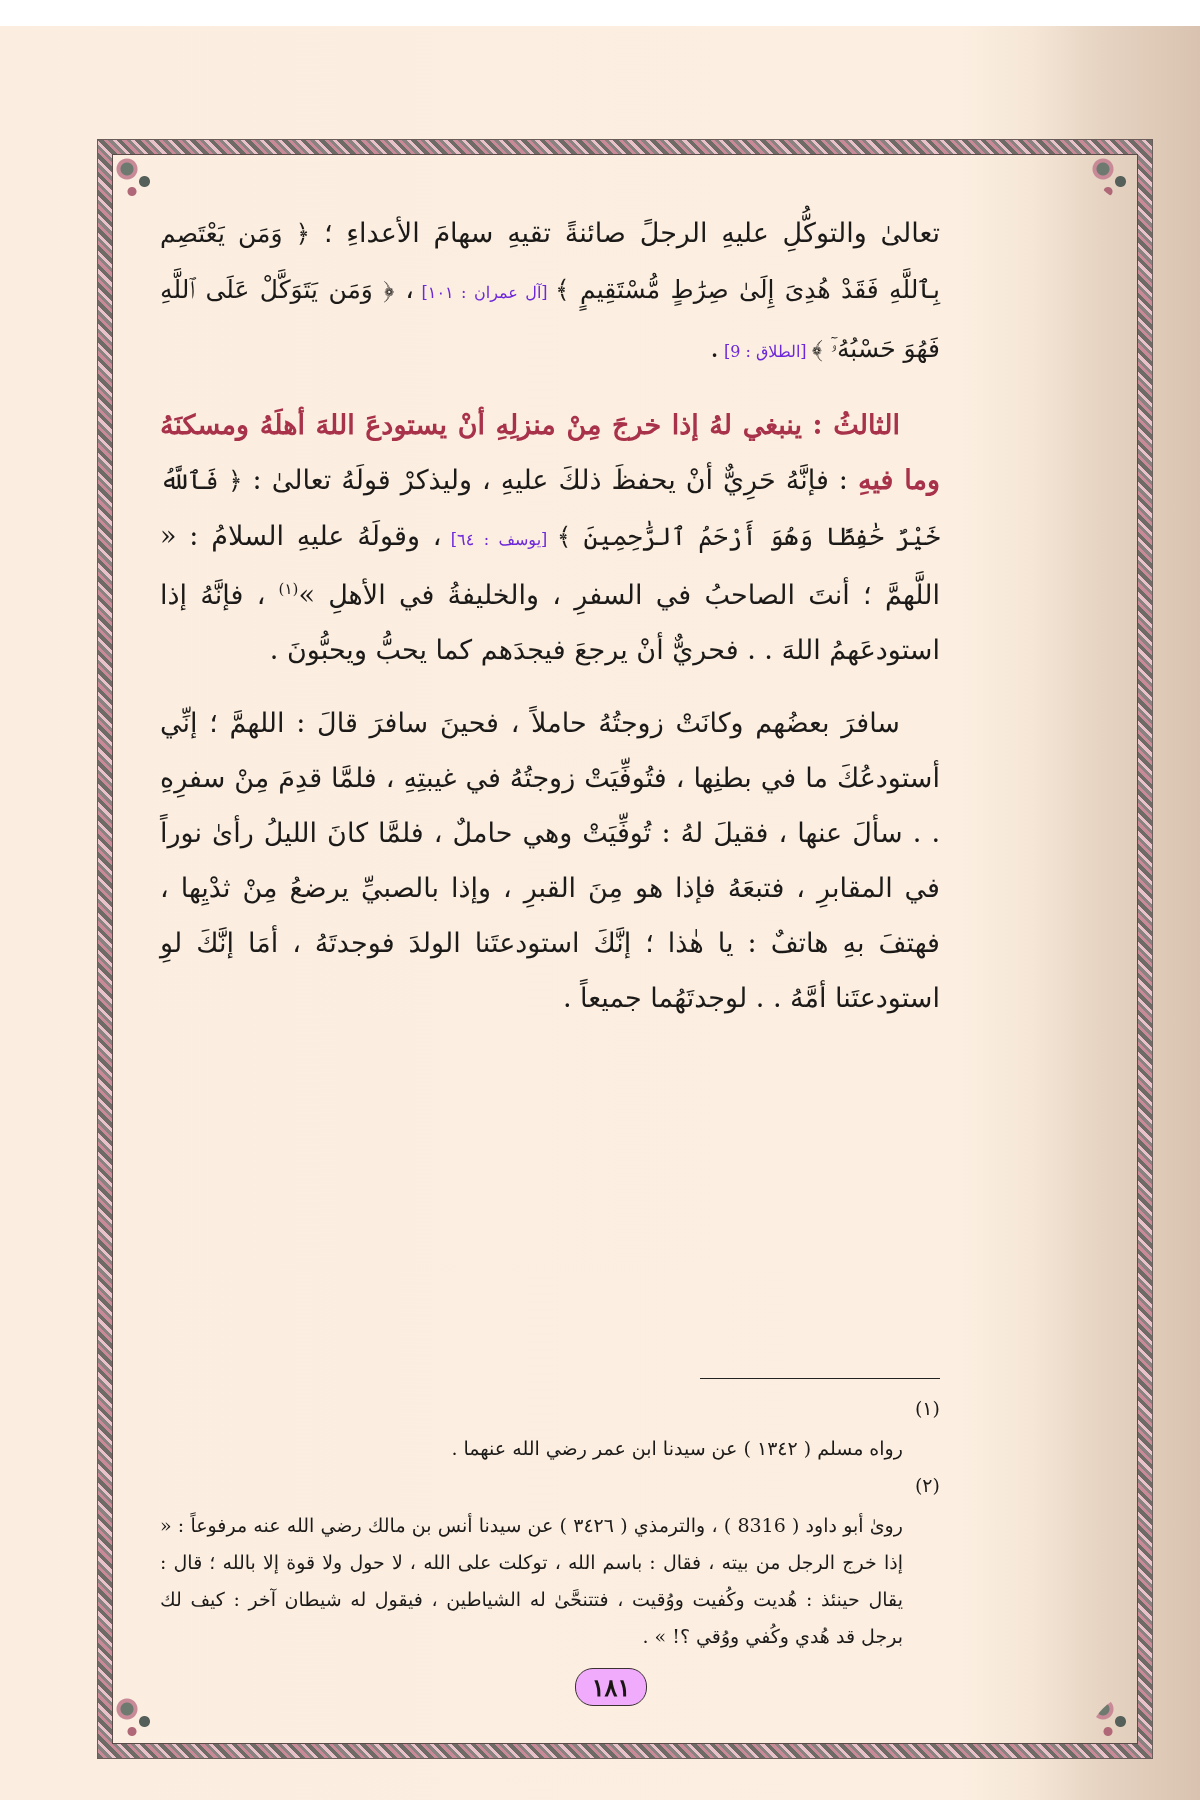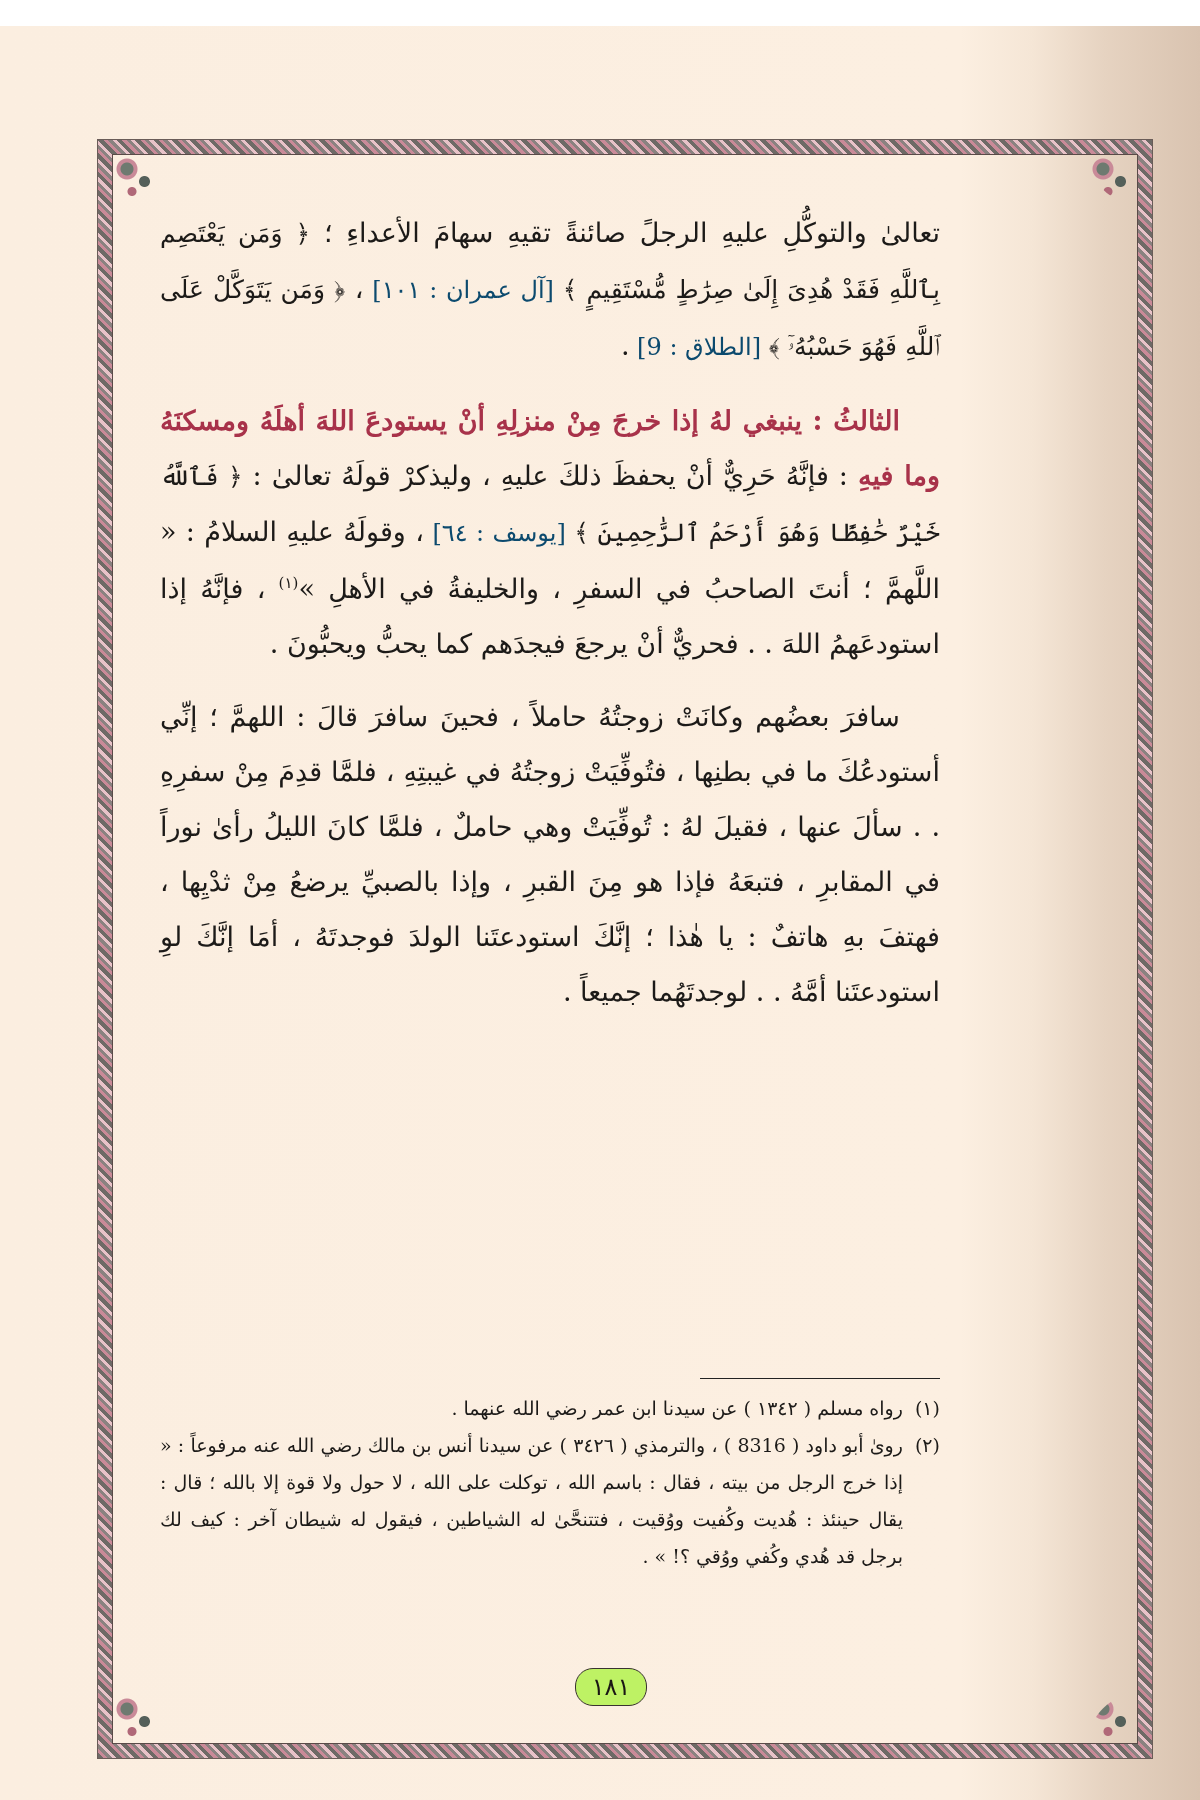--- a/index.html
+++ b/index.html
@@ -37,41 +37,41 @@
     .content {
       position: absolute; left: 160px; top: 205px; width: 780px;
       direction: rtl; text-align: justify;
       color: #1c1a18;
       font-family: "DejaVu Serif", serif;
       font-size: 27px; line-height: 55px;
     }
     .para { margin: 0 0 18px 0; text-indent: 0; }
     .para.indent { text-indent: 40px; }
     .red { color: #a8324a; font-weight: bold; }
-    .ref { font-size: 24px; color: #0c4a6e; }
+    .ref { font-size: 16px; color: #6d28d9; }
     .quran { font-size: 25px; }
     .sup { font-size: 15px; vertical-align: super; line-height: 0; }
     .rule {
       position: absolute; left: 700px; top: 1378px; width: 240px; height: 0;
       border-top: 1.5px solid #222;
     }
     .footnotes {
       position: absolute; left: 160px; top: 1390px; width: 780px;
       direction: rtl; text-align: justify;
       font-family: "DejaVu Serif", serif;
       font-size: 19px; line-height: 37px; color: #1c1a18;
     }
     .fn { display: flex; flex-direction: row; gap: 12px; margin: 0; }
     .fn-num { flex: 0 0 auto; }
-    .fn-text { flex: 1 1 auto; }
+    .fn-text { flex: 1 1 auto; margin-top: 40px; }
     .pagenum {
       position: absolute; left: 575px; top: 1668px; width: 70px; height: 36px;
-      background: #bef264; border: 1.5px solid #3a3230; border-radius: 18px;
+      background: #f0abfc; border: 1.5px solid #3a3230; border-radius: 18px;
       display: flex; align-items: center; justify-content: center;
-      font-family: "DejaVu Serif", serif; font-size: 24px; color: #1a1614;
+      font-family: "DejaVu Serif", serif; font-size: 24px; color: #1a1614; font-weight: bold;
     }
   </style>
 </head>
 <body>
 
 <div class="page"></div>
 <div class="frame"></div>
 <div class="frame-inner"></div>
 <div class="corner tl"></div>
 <div class="corner tr"></div>

